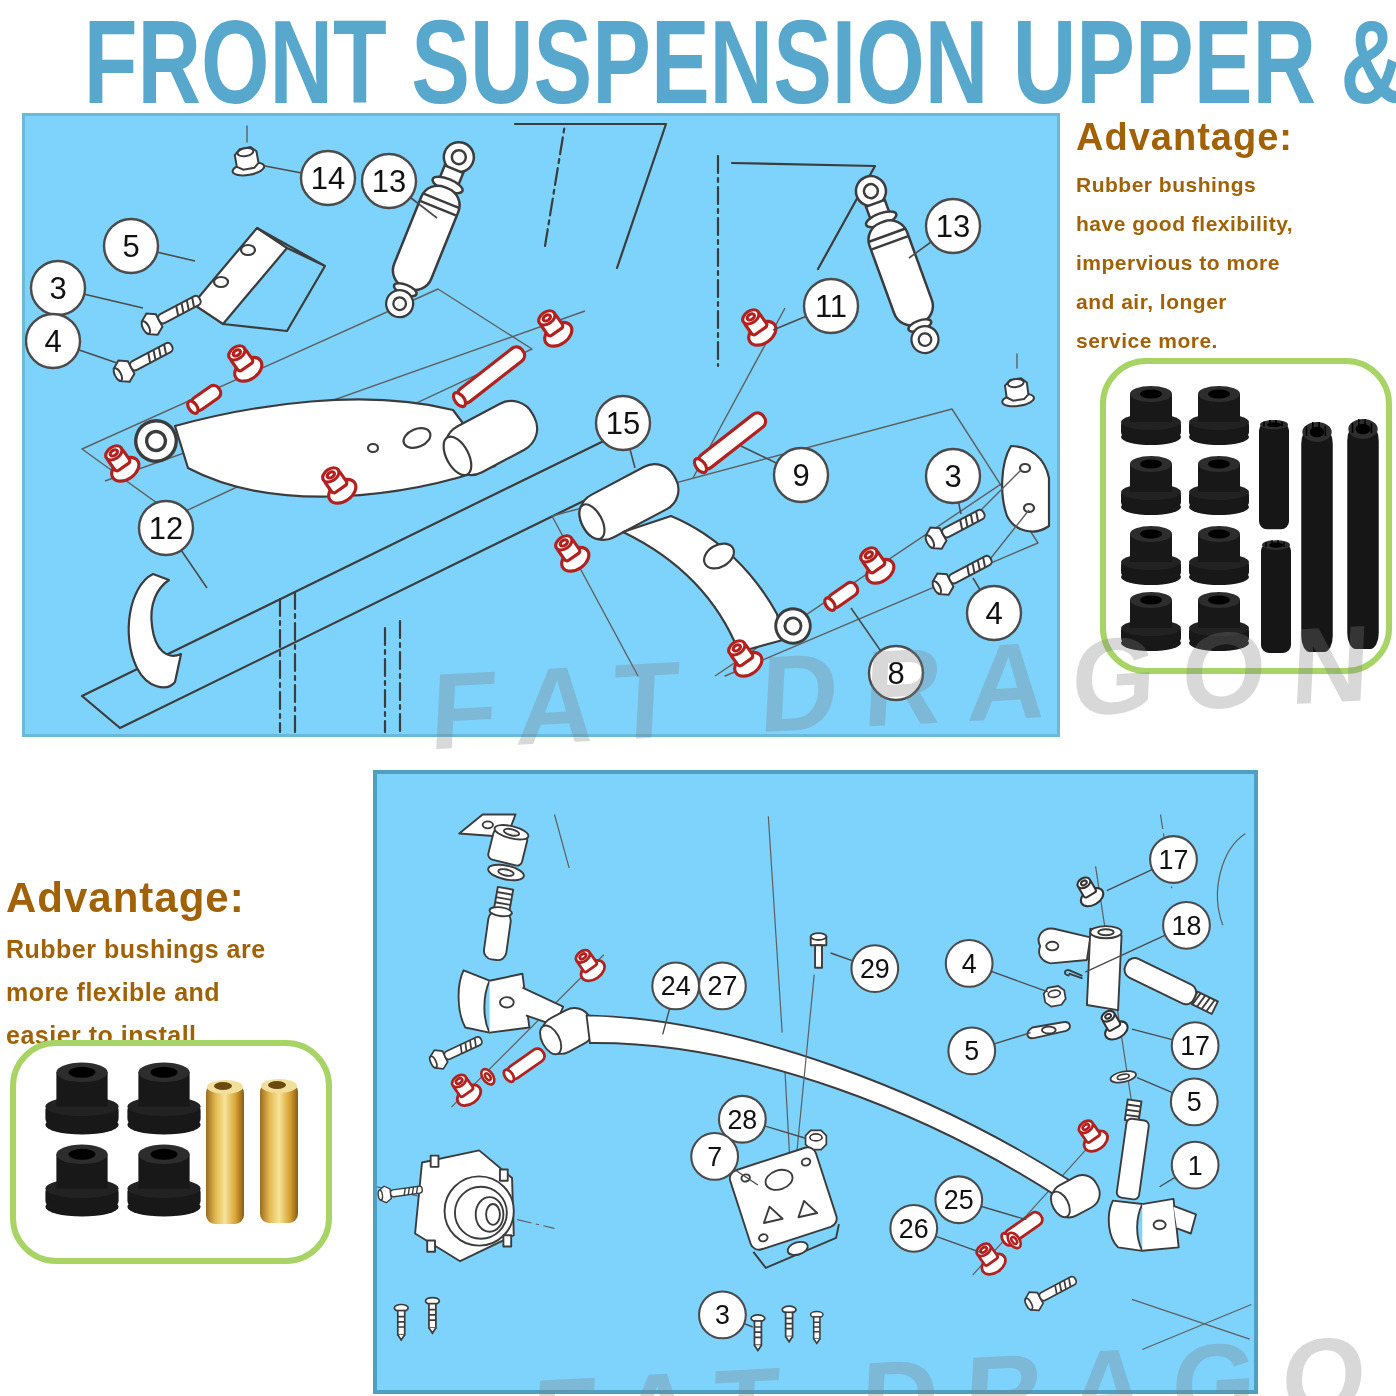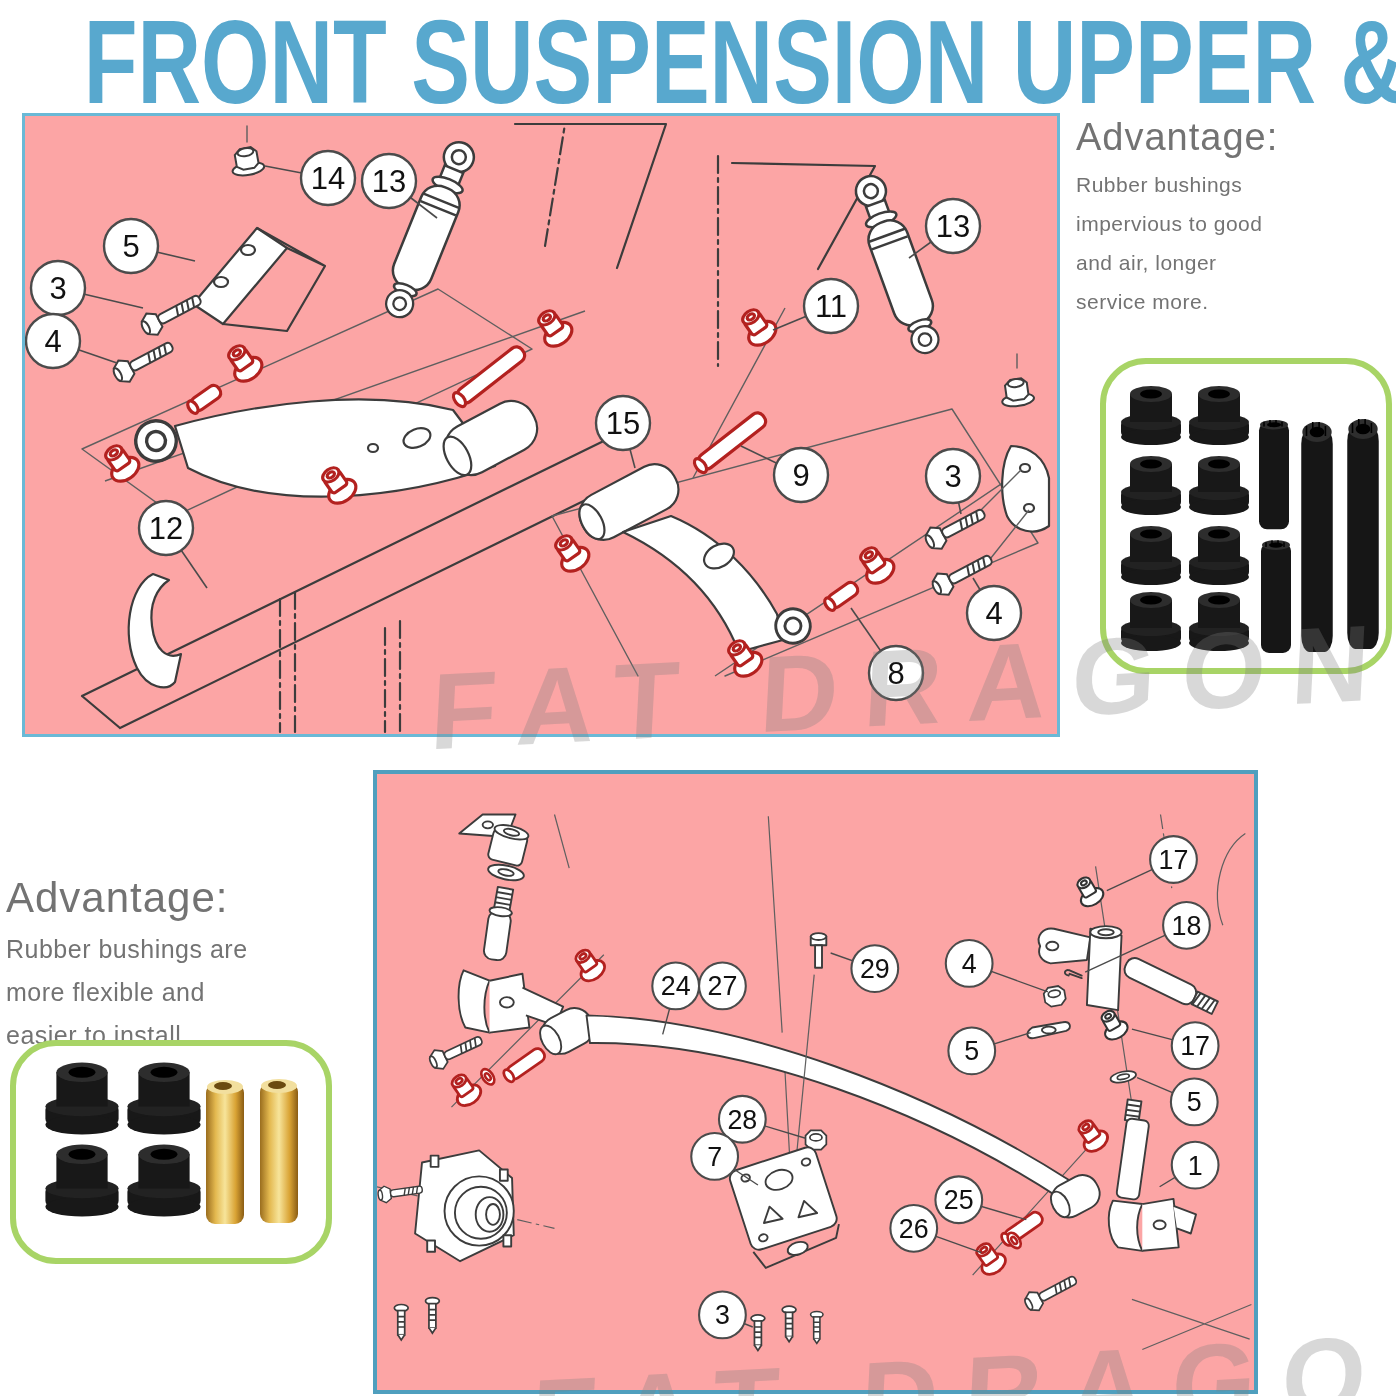--- a/index.html
+++ b/index.html
@@ -1,25 +1,25 @@
 <!DOCTYPE html>
 <html><head>
 <meta charset="utf-8">
 <style>
   html,body{margin:0;padding:0}
   body{width:1396px;height:1396px;position:relative;background:#fff;
        font-family:"Liberation Sans",sans-serif;overflow:hidden}
   .title{position:absolute;top:-6px;left:0;width:100%;text-align:center;white-space:nowrap;
          font-size:100px;font-weight:700;color:#58a8ce;letter-spacing:0px;
          transform:scaleX(.88) scaleY(1.18);transform-origin:center top}
-  .panel{position:absolute;background:#fca5a5;box-sizing:border-box}
+  .panel{position:absolute;background:#7dd3fc;box-sizing:border-box}
   .panel-upper{left:22px;top:113px;width:1038px;height:624px;border:3px solid #6ab9d6}
   .panel-lower{left:373px;top:770px;width:885px;height:624px;border:4px solid #4f9fbe}
   .panel svg{display:block;width:100%;height:100%}
-  .adv{position:absolute;color:#737373;font-weight:400}
+  .adv{position:absolute;color:#a16207;font-weight:700}
   .adv .h{font-size:38px;margin-bottom:6px;letter-spacing:1px}
   .adv .l{font-size:21px;line-height:39px;letter-spacing:.5px}
   .adv-bottom .h{font-size:42px}
   .adv-bottom .l{font-size:25px;line-height:43px}
   .kit{position:absolute;border:6px solid #a8d466;border-radius:46px;background:#fff;box-sizing:border-box}
   .kit-large{left:1100px;top:358px;width:292px;height:316px}
   .kit-small{left:10px;top:1040px;width:322px;height:224px}
   .kit svg{display:block;width:100%;height:100%}
   .wm{position:absolute;font-weight:700;font-size:108px;letter-spacing:26px;white-space:nowrap;
       color:rgba(125,125,125,.30);transform:rotate(-3deg) skewX(-6deg);pointer-events:none;z-index:30}
@@ -275,21 +275,22 @@
           <circle cx="871" cy="557" r="27" class="co-c"></circle>
           <text x="871" y="568" text-anchor="middle" class="co-t">8</text>
         </g>
       </g>
 </svg>
 </div>
 
 <div class="adv adv-top" style="left:1076px;top:116px;width:320px">
   <div class="h">Advantage:</div>
   <div class="l">Rubber bushings</div>
-  <div class="l">impervious to good</div>
+  <div class="l">have good flexibility,</div>
+  <div class="l">impervious to more</div>
   <div class="l">and air, longer</div>
   <div class="l">service more.</div>
 </div>
 
 <div class="kit kit-large">
   <svg viewBox="0 0 280 304">
     <use href="#kbush" transform="translate(45,56)"></use>
     <use href="#kbush" transform="translate(113,56)"></use>
     <use href="#kbush" transform="translate(45,126)"></use>
     <use href="#kbush" transform="translate(113,126)"></use>

